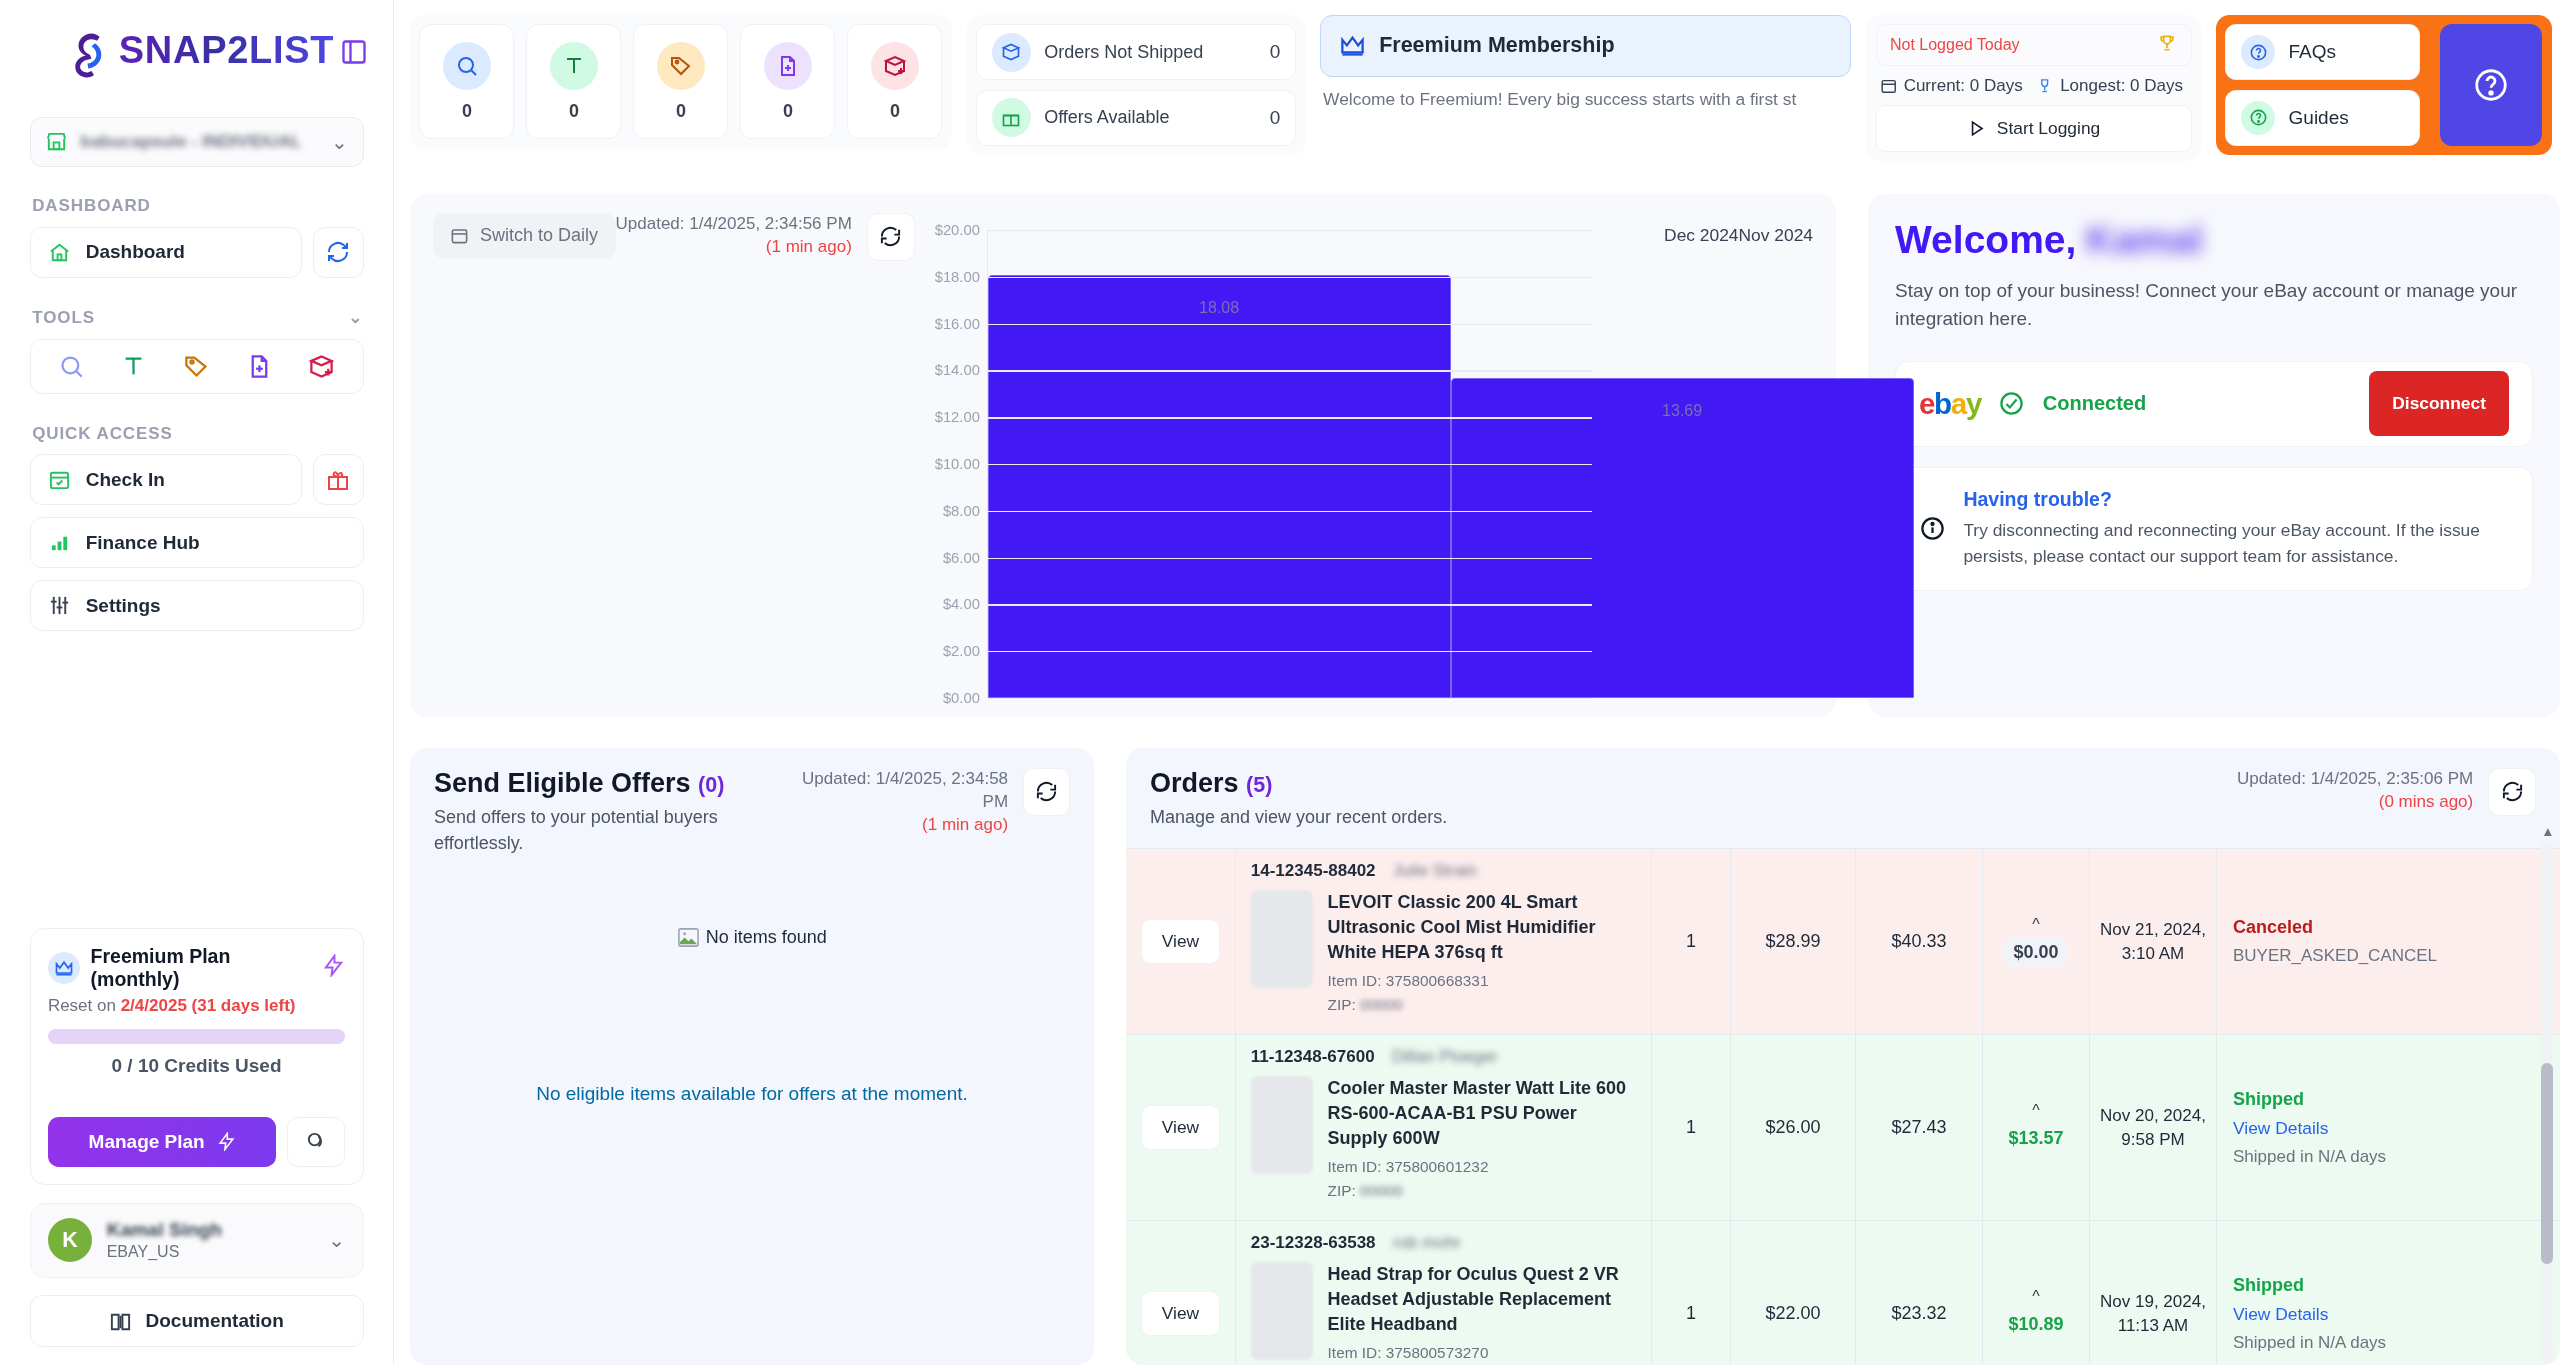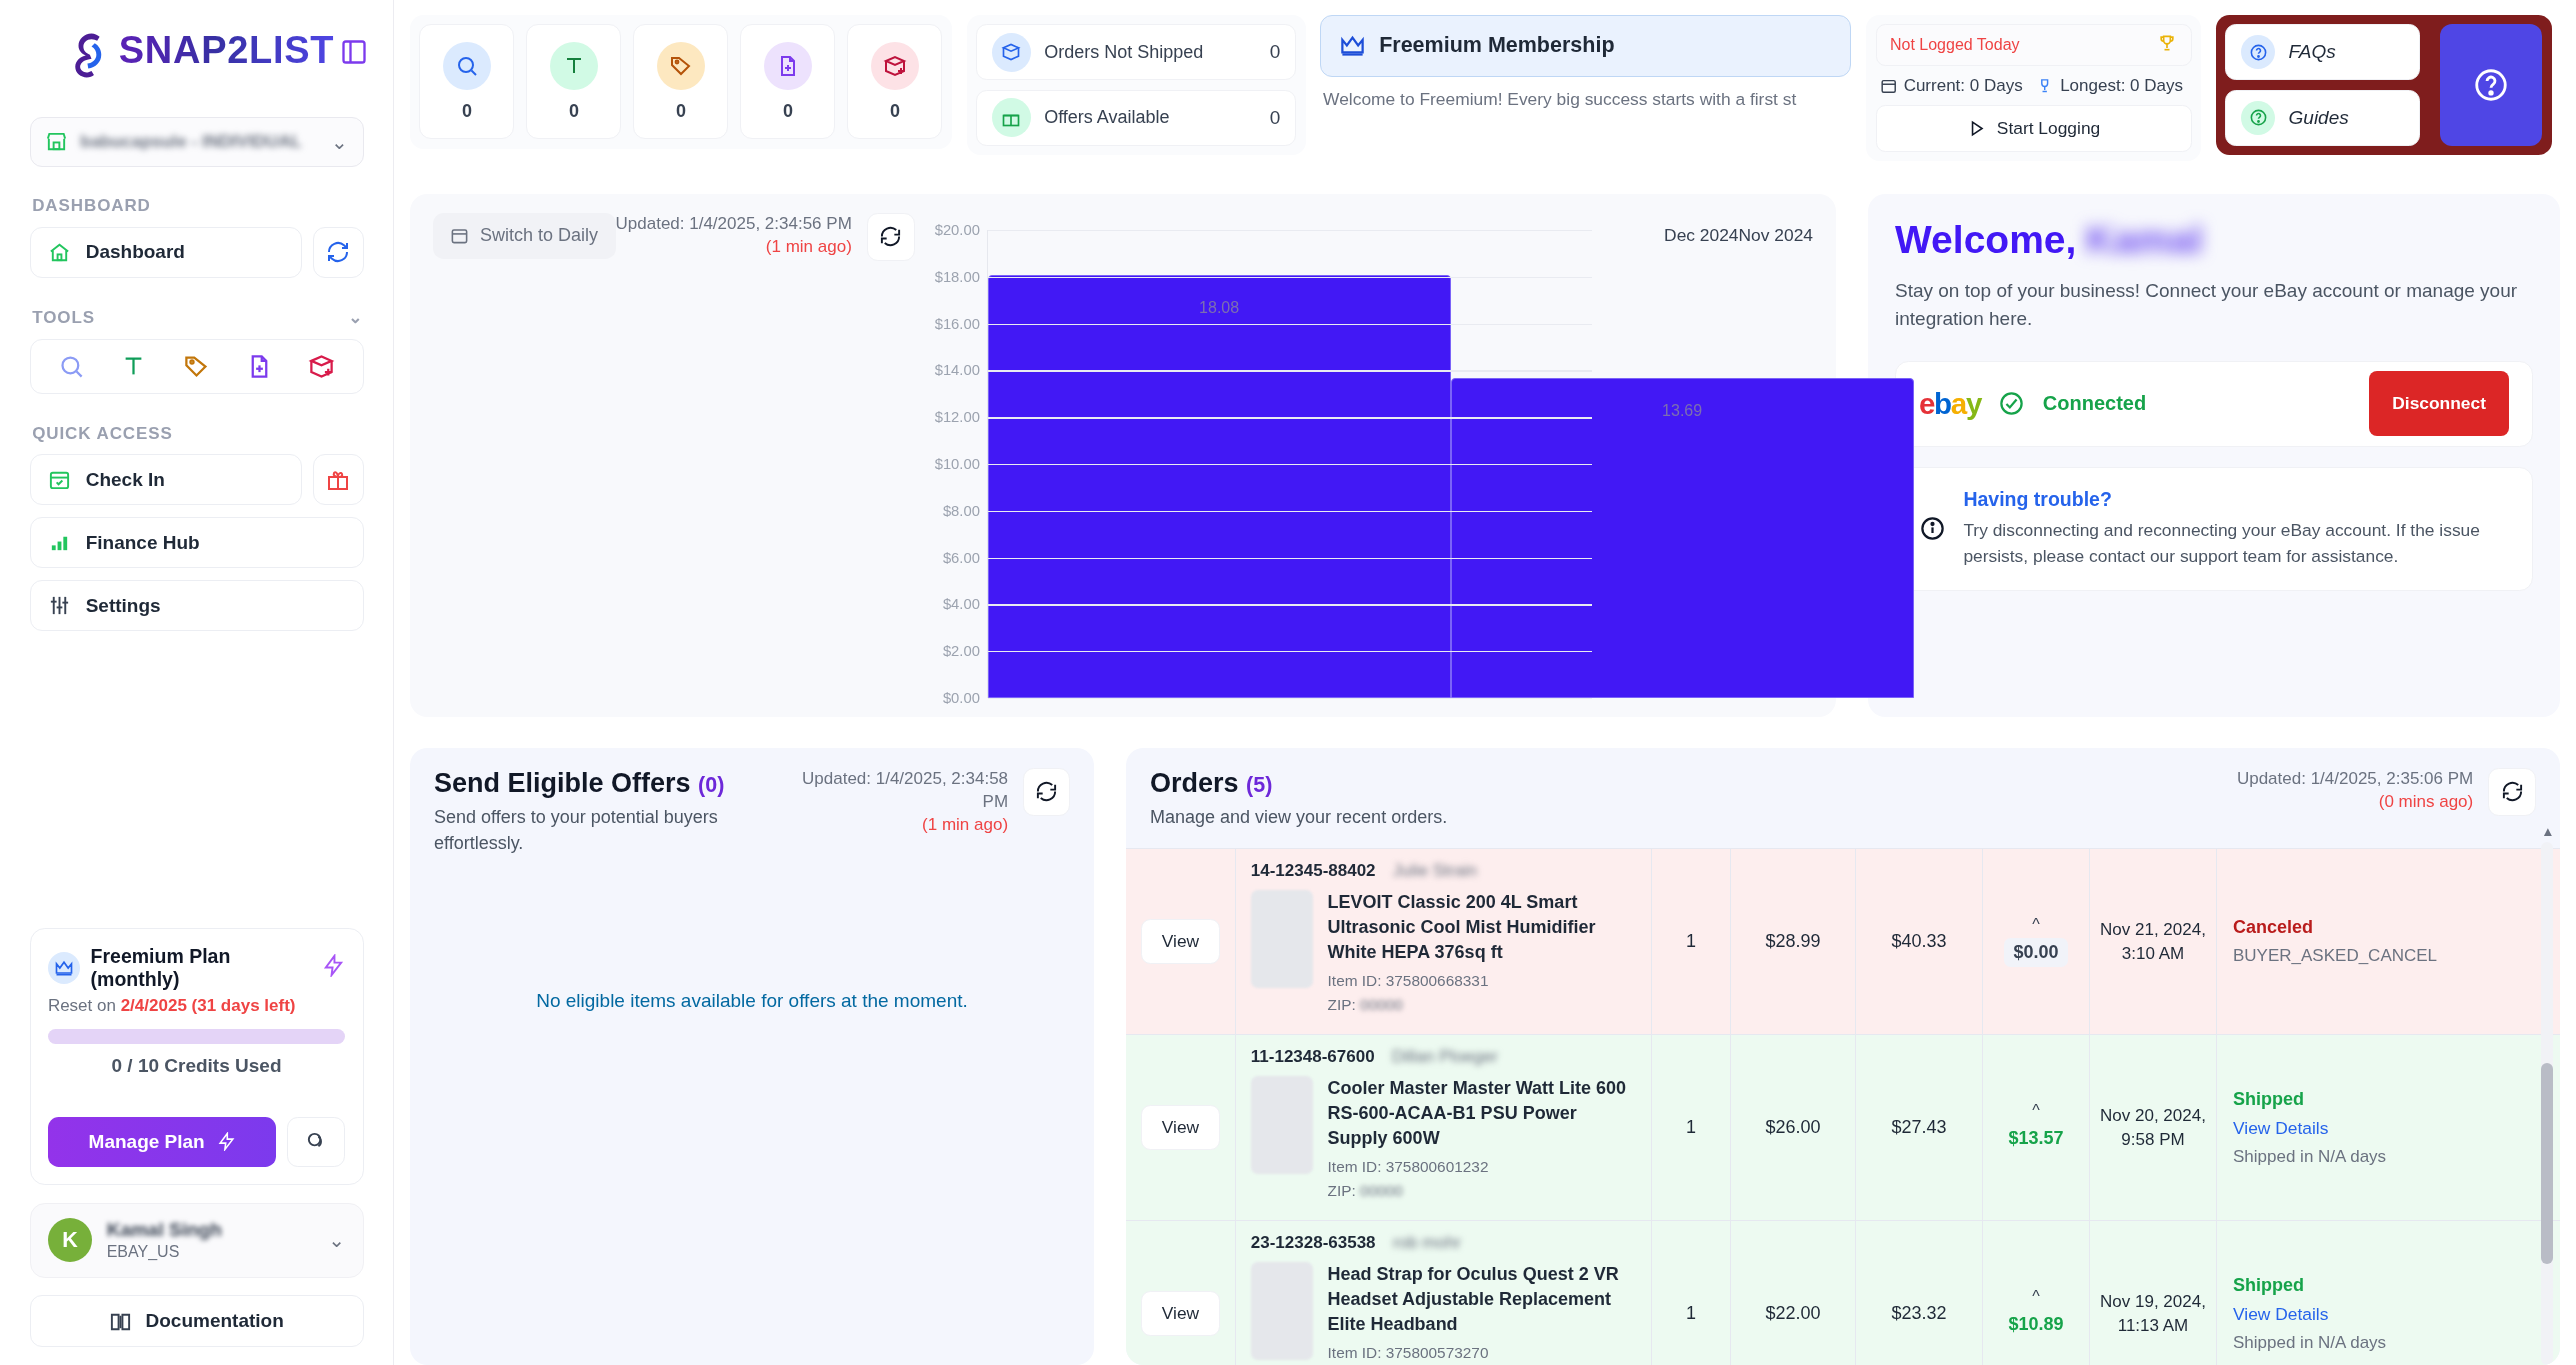--- a/index.html
+++ b/index.html
@@ -115,21 +115,21 @@
   .memb-title { font-size: 21.5px; font-weight: 700; color: #1f2937; }
   .memb-sub { font-size: 17.4px; color: #6b7280; margin-top: 12px; white-space: nowrap; overflow: hidden; padding-left: 2.7px; }
 
   .logbox { width: 335px; background: #fafbfd; border-radius: 13.4px; padding: 9.4px; }
   .log-pill { background: #fbfbfd; border: 1.3px solid #f0f1f5; border-radius: 9.4px; height: 42px; display: flex; align-items: center; padding: 0 13.4px; }
   .log-nl { color: #ef4444; font-size: 16px; }
   .log-stats { display: flex; align-items: center; gap: 13.4px; margin: 9.4px 0; padding: 0 4px; }
   .log-stat { display: flex; align-items: center; gap: 6.7px; font-size: 17px; color: #374151; }
   .start-btn { height: 47px; border: 1.3px solid #f0f1f5; border-radius: 9.4px; background: #fff; display: flex; align-items: center; justify-content: center; gap: 10.7px; cursor: pointer; font-size: 17.4px; color: #1f2937; }
 
-  .helpbox { display: flex; gap: 20px; background: #7f1d1d; border-radius: 13.4px; padding: 9.4px; font-style: italic; }
+  .helpbox { display: flex; gap: 20px; background: #f97316; border-radius: 13.4px; padding: 9.4px; }
   .help-col { display: flex; flex-direction: column; gap: 9.4px; width: 195px; }
   .help-btn { height: 56px; border: 1.3px solid #f0f1f5; background: #fff; border-radius: 10.7px; display: flex; align-items: center; padding: 0 14.8px; gap: 13.4px; cursor: pointer; font-size: 19px; color: #1f2937; }
   .help-q { width: 102px; border-radius: 12px; background: #4f46e5; display: flex; align-items: center; justify-content: center; cursor: pointer; }
 
   
   .midrow { display: flex; gap: 32px; margin-top: 23px; height: 523px; }
   .chart-card { flex: 1; background: #f8f9fc; border-radius: 17.4px; padding: 19px 23px; display: flex; flex-direction: row; }
   .chart-head { display: flex; align-items: flex-start; }
   .switch-btn { height: 46px; border-radius: 10.7px; background: #f1f2f6; border: none; display: flex; align-items: center; gap: 10.7px; padding: 0 17.4px; cursor: pointer; font-size: 18px; color: #6b7280; }
   .upd { margin-left: auto; text-align: right; font-size: 17px; color: #6b7280; line-height: 1.35; }
@@ -673,20 +673,28 @@
           </div>
           <div class="refresh-sq">
             <svg width="23" height="23" viewBox="0 0 24 24" fill="none" stroke="#111827" stroke-width="2">
               <path d="M21 12a9 9 0 01-15 6.7"></path>
                 <path d="M3 12a9 9 0 0115-6.7"></path>
                 <polyline points="3,19 3,14 8,14"></polyline>
                 <polyline points="21,5 21,10 16,10"></polyline>
             </svg>
           </div>
         </div>
+        <div class="offers-empty-img">
+          <svg class="broken-img" viewBox="0 0 24 24">
+            <rect x="2" y="3" width="20" height="18" rx="2" fill="none" stroke="#9ca3af" stroke-width="1.6"></rect>
+            <path d="M3 17l5-5 4 4 3-3 6 6H3z" fill="#6aa84f"></path>
+              <circle cx="8" cy="8" r="1.6" fill="#9ca3af"></circle>
+          </svg>
+          <span>No items found</span>
+        </div>
         <div class="offers-empty-msg">No eligible items available for offers at the moment.</div>
       </section>
 
       <section class="orders-card">
         <div class="orders-head">
           <div>
             <div class="card-title">
               <span>Orders</span>
               <span class="cnt">(5)</span>
             </div>

